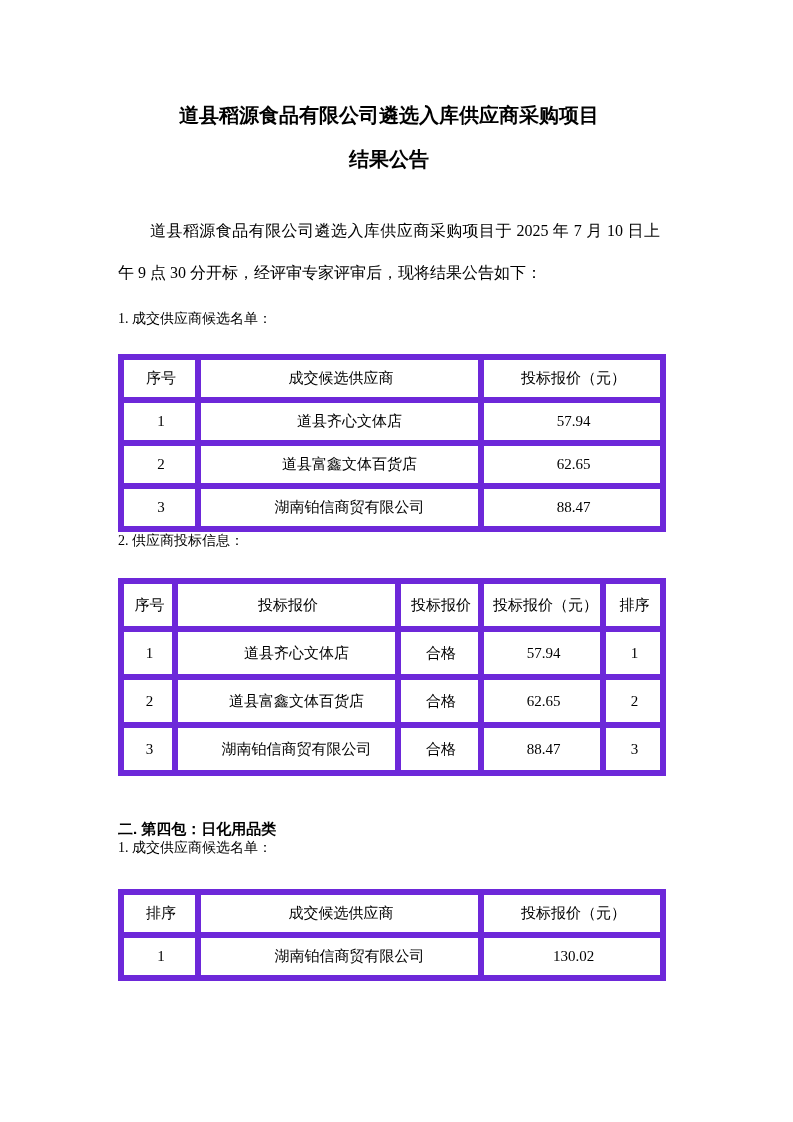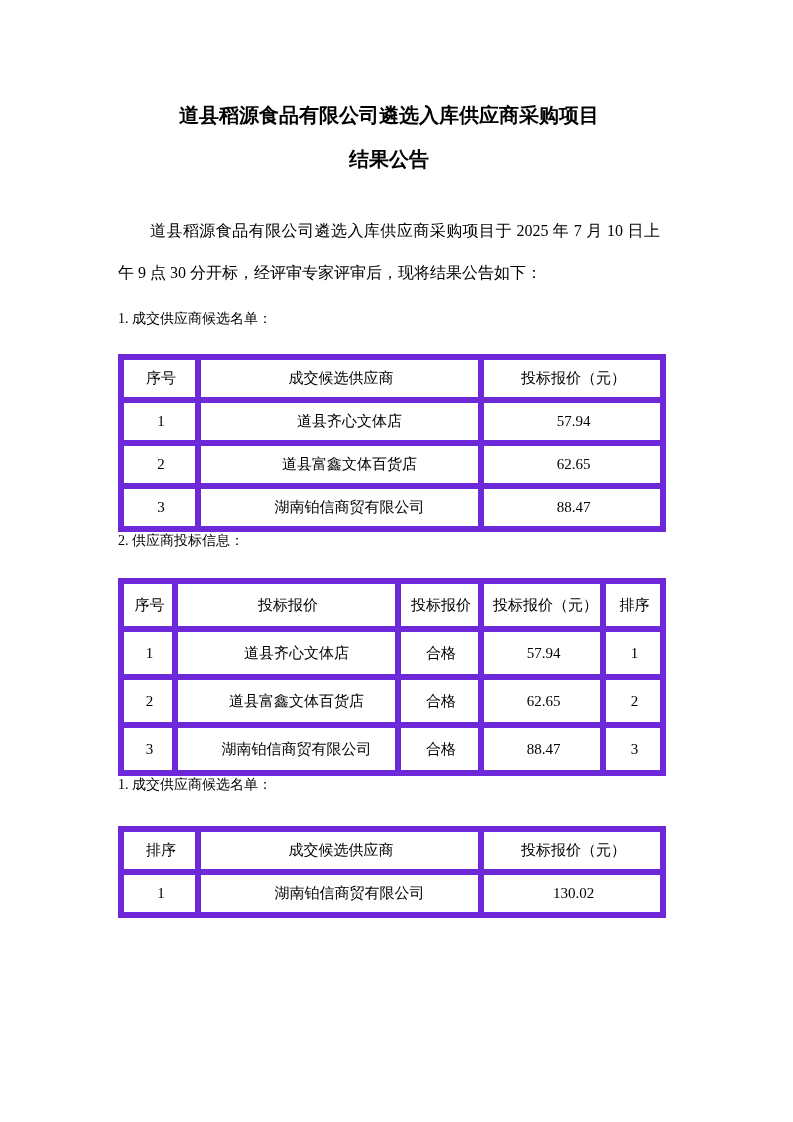--- a/index.html
+++ b/index.html
@@ -162,20 +162,21 @@
     <tr>
       <td>3</td>
       <td class="indent">湖南铂信商贸有限公司</td>
       <td>合格</td>
       <td>88.47</td>
       <td>3</td>
     </tr>
   </tbody>
     </table>
 
+  <div class="sec-heading gap-large">二. 第四包：日化用品类</div>
 
   <div class="sub-label">1. 成交供应商候选名单：</div>
 
   <table class="doc-table t3">
     <colgroup>
         <col class="c-no">
         <col class="c-name">
         <col class="c-price">
       </colgroup>
     <tbody>

